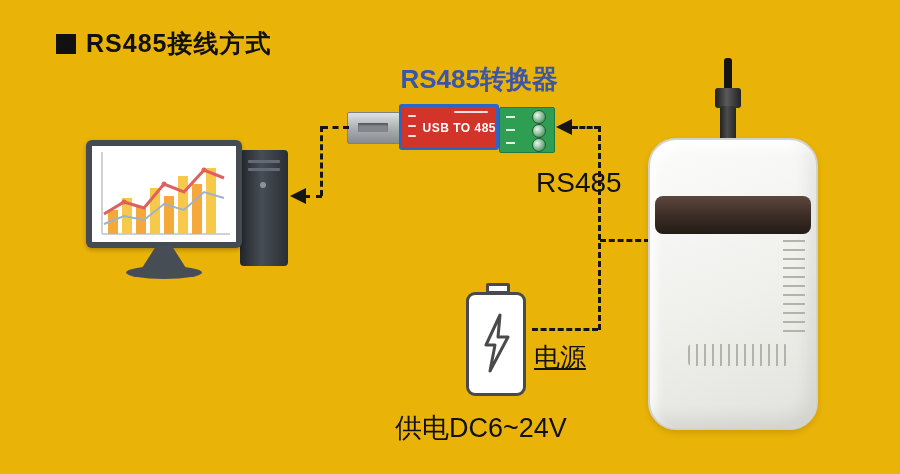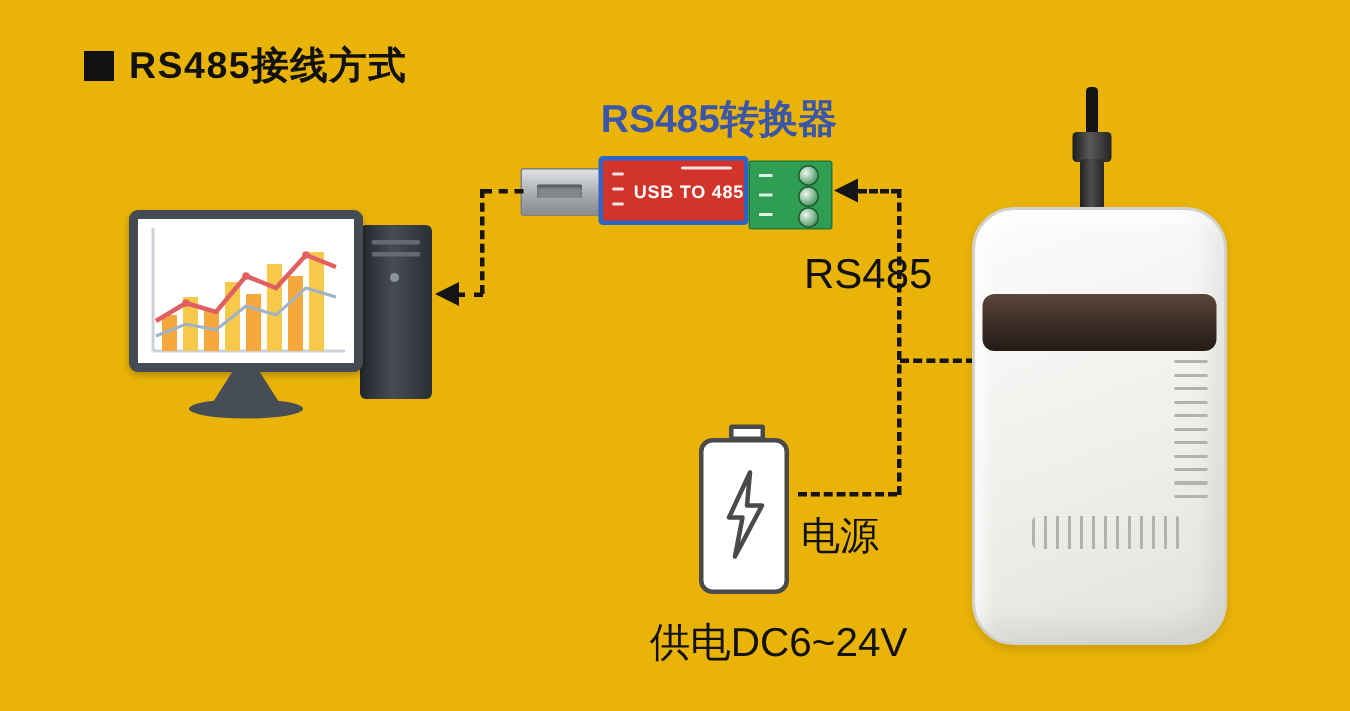--- a/index.html
+++ b/index.html
@@ -45,22 +45,22 @@
     clip-path:polygon(32% 0,68% 0,100% 100%,0 100%);}
   .mon-base{position:absolute;left:126px;top:266px;width:76px;height:13px;border-radius:50%;background:#474d55;}
   .pc-label{position:absolute;left:95px;top:289px;width:140px;text-align:center;font-size:26px;font-weight:600;}
   
   .bus-label{position:absolute;left:505px;top:167px;font-size:28px;font-weight:500;margin-left:31px;}
   
   .bat-body{position:absolute;left:466px;top:292px;width:60px;height:104px;background:#fff;
     border:3px solid #4a4a4a;border-radius:9px;box-sizing:border-box;}
   .bat-cap{position:absolute;left:486px;top:283px;width:24px;height:11px;background:#fff;
     border:3px solid #4a4a4a;border-radius:2px;box-sizing:border-box;}
-  .power-label{position:absolute;left:534px;top:340px;font-size:26px;font-weight:500;}
-  .supply-label{position:absolute;left:395px;top:410px;width:210px;text-align:right;font-size:27px;font-weight:500;}
+  .power-label{position:absolute;left:534px;top:340px;font-size:26px;font-weight:500;text-decoration:underline;}
+  .supply-label{position:absolute;left:395px;top:410px;width:210px;text-align:left;font-size:27px;font-weight:500;}
   
   .cable{position:absolute;left:724px;top:58px;width:8px;height:36px;background:#141414;border-radius:3px;}
   .gland-nut{position:absolute;left:715px;top:88px;width:26px;height:20px;border-radius:3px;
     background:linear-gradient(90deg,#1d1d1d,#5a5a5a 45%,#232323);}
   .gland-stem{position:absolute;left:720px;top:106px;width:16px;height:38px;border-radius:3px;
     background:linear-gradient(90deg,#222,#4d4d4d 45%,#262626);}
   .sensor-body{position:absolute;left:648px;top:138px;width:170px;height:292px;border-radius:28px;
     background:linear-gradient(160deg,#fcfcfb,#efefec 55%,#e2e2dd);
     border:2px solid #d2d2cc;box-sizing:border-box;
     box-shadow:inset -8px -10px 16px rgba(0,0,0,.07),inset 6px 8px 10px rgba(255,255,255,.9),0 3px 6px rgba(0,0,0,.12);}

